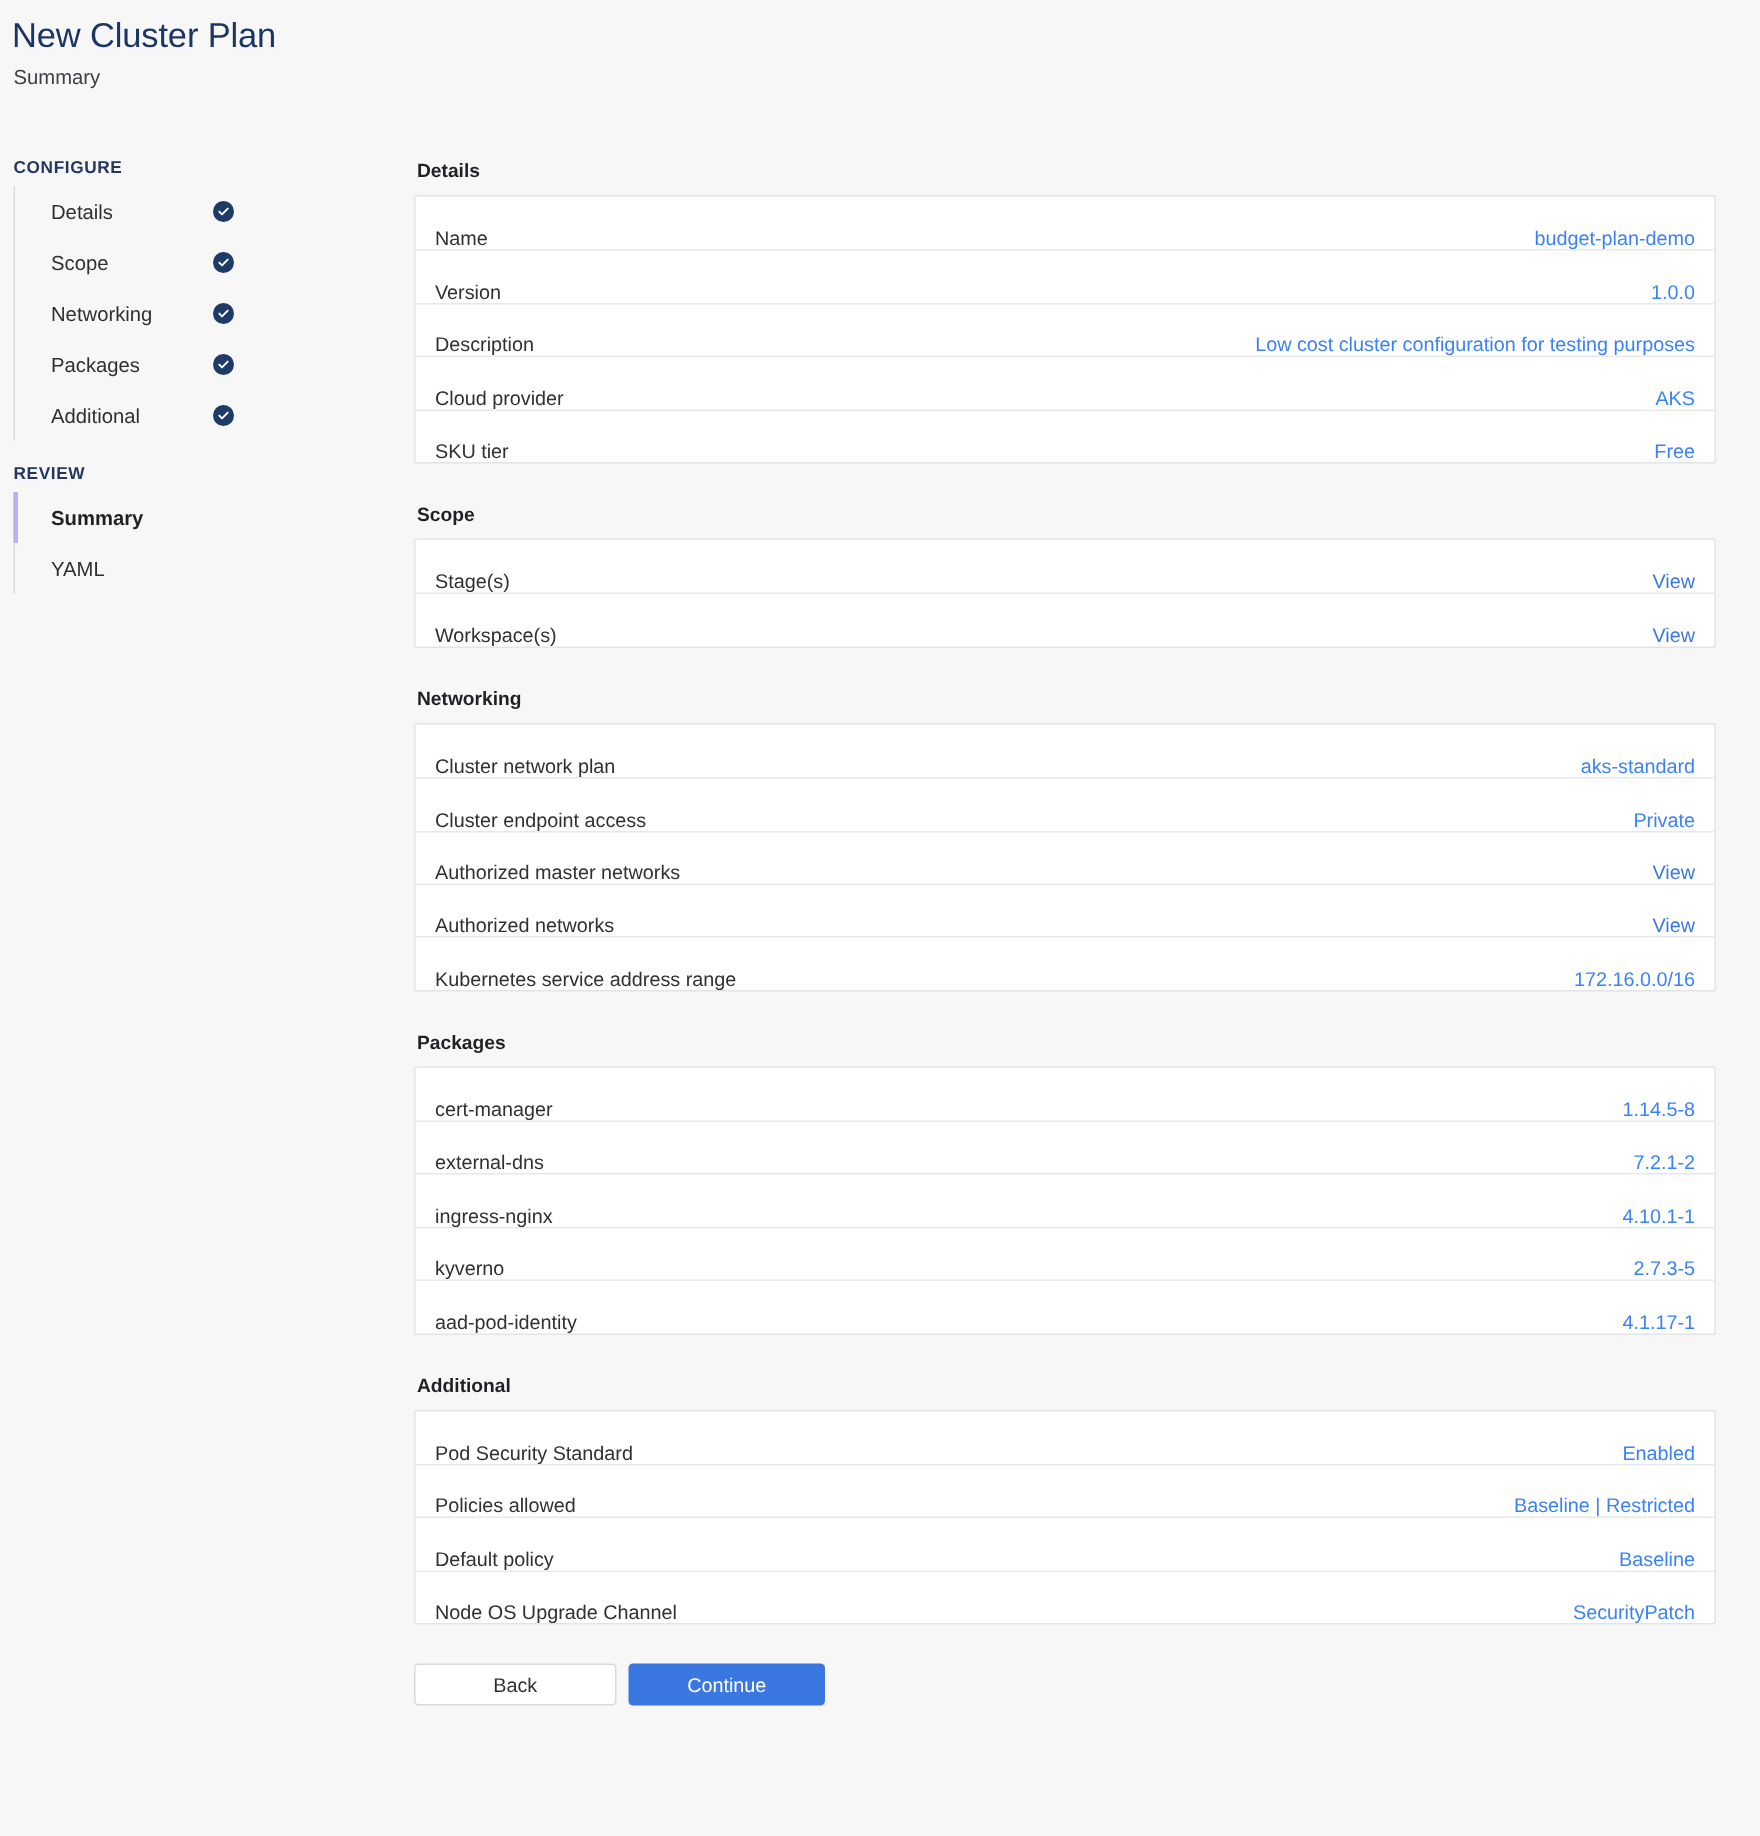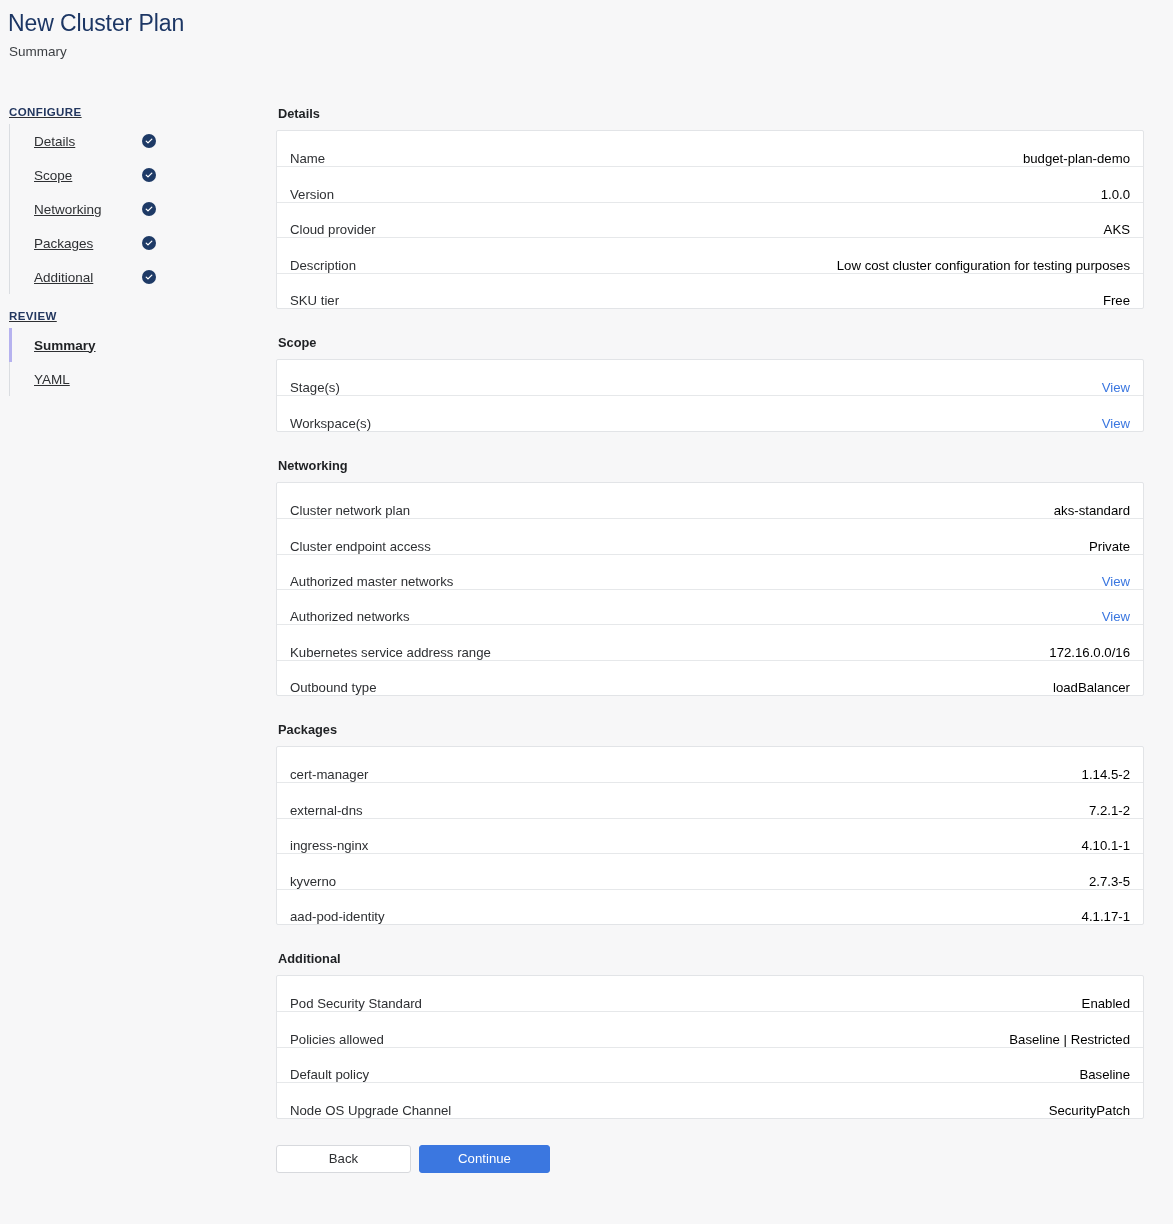--- a/index.html
+++ b/index.html
@@ -39,21 +39,20 @@
   .layout {
     display: flex;
     align-items: flex-start;
     margin-top: 44px;
   }
   .sidebar {
     width: 276px;
     flex: 0 0 276px;
     padding-left: 8px;
     box-sizing: border-box;
-    text-decoration: underline;
   }
   .content {
     flex: 1 1 auto;
     padding-right: 29px;
     box-sizing: border-box;
   }
 
   
   .nav-group-title {
     font-size: 11.5px;
@@ -133,21 +132,21 @@
   .row .key {
     font-size: 13.2px;
     color: #2e3033;
     flex: 1 1 auto;
     white-space: nowrap;
     overflow: hidden;
     text-overflow: ellipsis;
   }
   .row .val {
     font-size: 13.2px;
-    color: #000000;
+    color: #3b82f6;
     text-align: right;
     white-space: nowrap;
     padding-left: 16px;
   }
   .row .val.link {
     color: #3b77e0;
     cursor: pointer;
     margin-top: 39px;
   }
 
@@ -256,28 +255,28 @@
           <div class="table">
             <div class="row">
               <span class="key">Name</span>
               <span class="val">budget-plan-demo</span>
             </div>
             <div class="row">
               <span class="key">Version</span>
               <span class="val">1.0.0</span>
             </div>
             <div class="row">
+              <span class="key">Description</span>
+              <span class="val">Low cost cluster configuration for testing purposes</span>
+            </div>
+            <div class="row">
               <span class="key">Cloud provider</span>
               <span class="val">AKS</span>
             </div>
             <div class="row">
-              <span class="key">Description</span>
-              <span class="val">Low cost cluster configuration for testing purposes</span>
-            </div>
-            <div class="row">
               <span class="key">SKU tier</span>
               <span class="val">Free</span>
             </div>
           </div>
         </div>
         <div class="section">
           <div class="section-title">Scope</div>
           <div class="table">
             <div class="row">
               <span class="key">Stage(s)</span>
@@ -305,32 +304,28 @@
               <span class="val link">View</span>
             </div>
             <div class="row">
               <span class="key">Authorized networks</span>
               <span class="val link">View</span>
             </div>
             <div class="row">
               <span class="key">Kubernetes service address range</span>
               <span class="val">172.16.0.0/16</span>
             </div>
-            <div class="row">
-              <span class="key">Outbound type</span>
-              <span class="val">loadBalancer</span>
-            </div>
           </div>
         </div>
         <div class="section">
           <div class="section-title">Packages</div>
           <div class="table">
             <div class="row">
               <span class="key">cert-manager</span>
-              <span class="val">1.14.5-2</span>
+              <span class="val">1.14.5-8</span>
             </div>
             <div class="row">
               <span class="key">external-dns</span>
               <span class="val">7.2.1-2</span>
             </div>
             <div class="row">
               <span class="key">ingress-nginx</span>
               <span class="val">4.10.1-1</span>
             </div>
             <div class="row">

